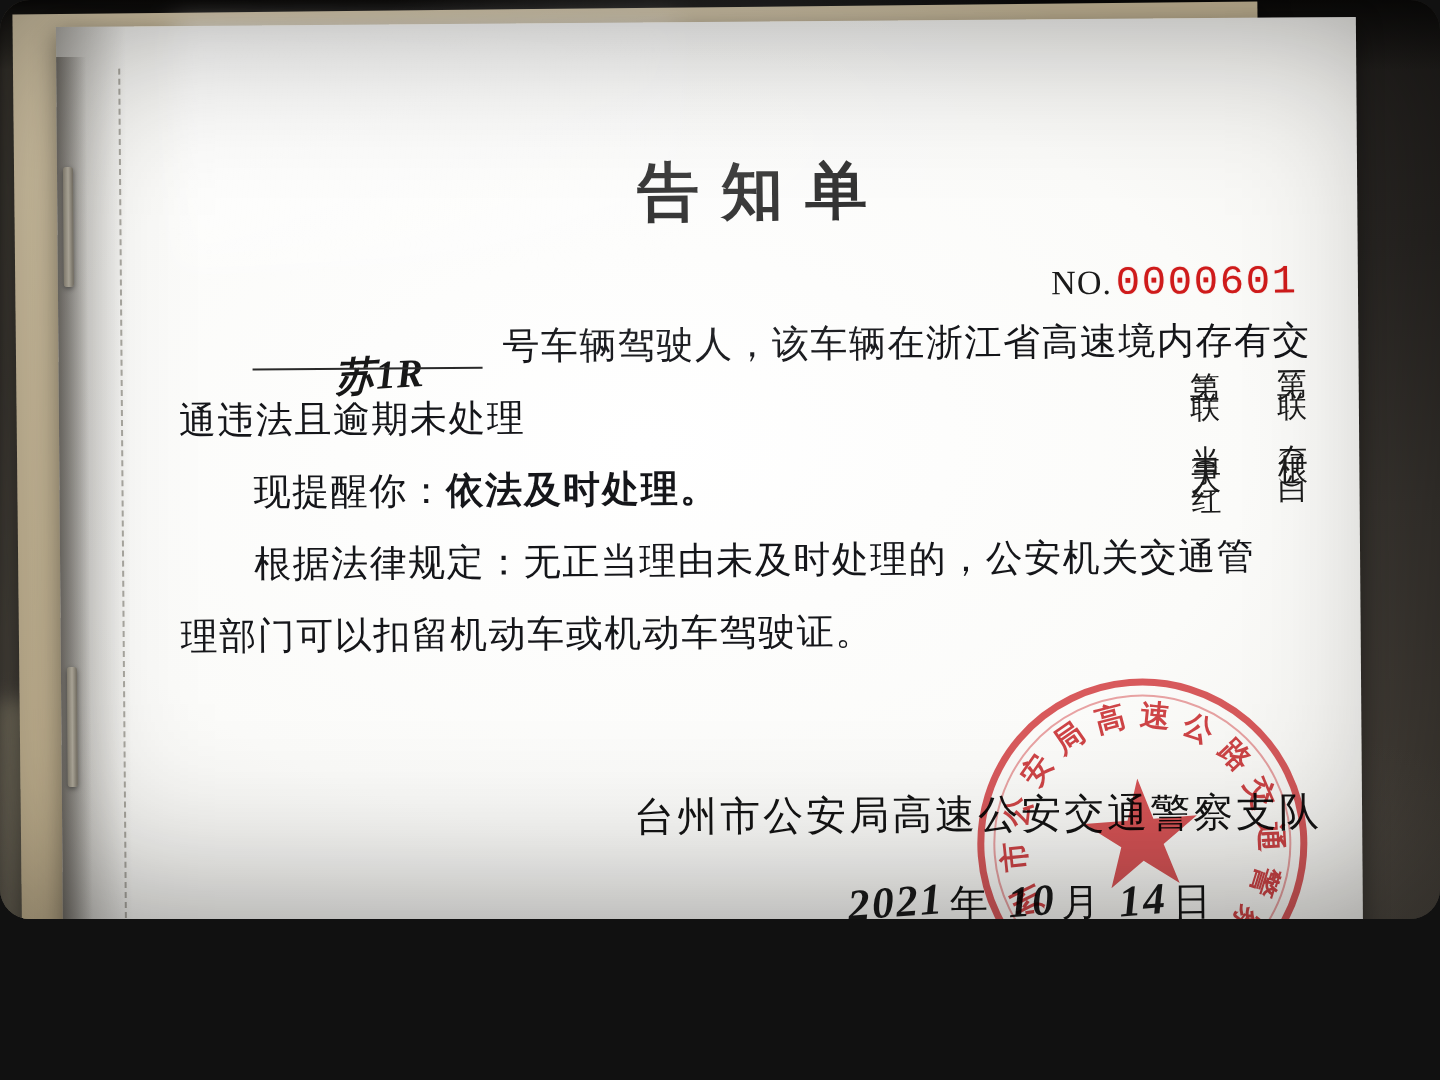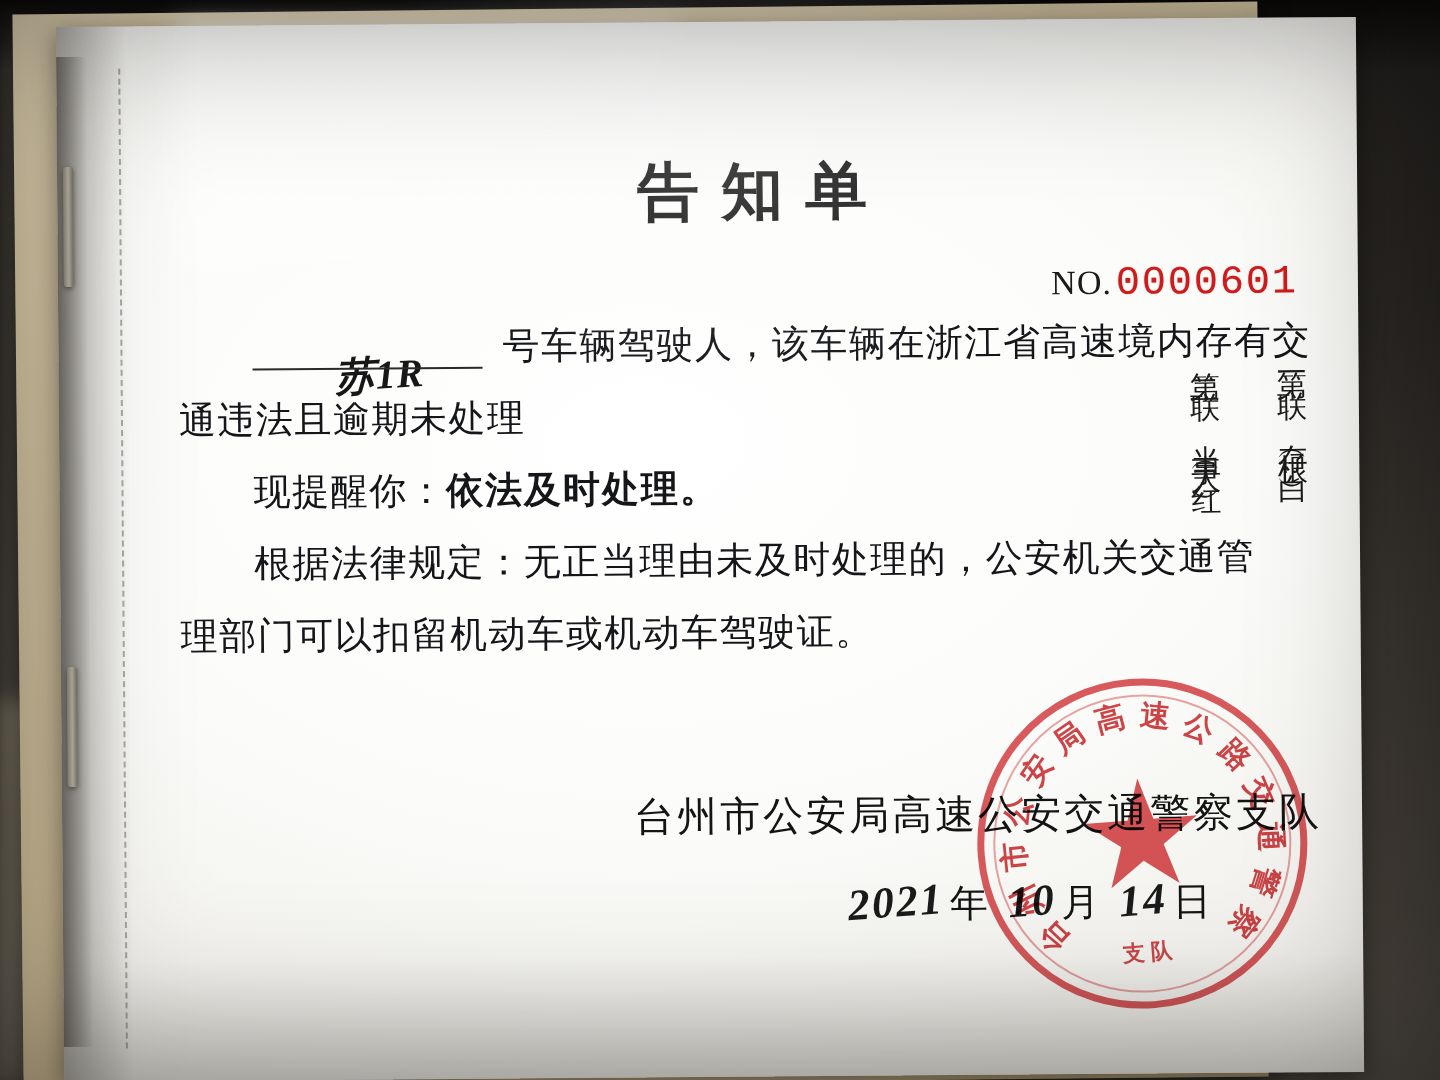--- a/index.html
+++ b/index.html
@@ -9,23 +9,24 @@
     width: 1440px;
     height: 1080px;
     overflow: hidden;
     background: #111;
     font-family: "Liberation Serif", "DejaVu Serif", serif;
   }
 
   #scene {
     position: relative;
     width: 1440px;
-    height: 1080px;
+    height: 919px;
     background: #23211f;
     overflow: hidden;
+    border-radius: 30px;
   }
 
   
   .desk {
     position: absolute;
     inset: 0;
     background:
       radial-gradient(ellipse 900px 400px at 20% 95%, rgba(150,150,140,0.22), rgba(0,0,0,0) 60%),
       radial-gradient(ellipse 600px 300px at 85% 100%, rgba(120,120,115,0.18), rgba(0,0,0,0) 65%),
       linear-gradient(175deg, #1d1b19 0%, #2a2724 35%, #3a3631 60%, #4a443c 100%);

